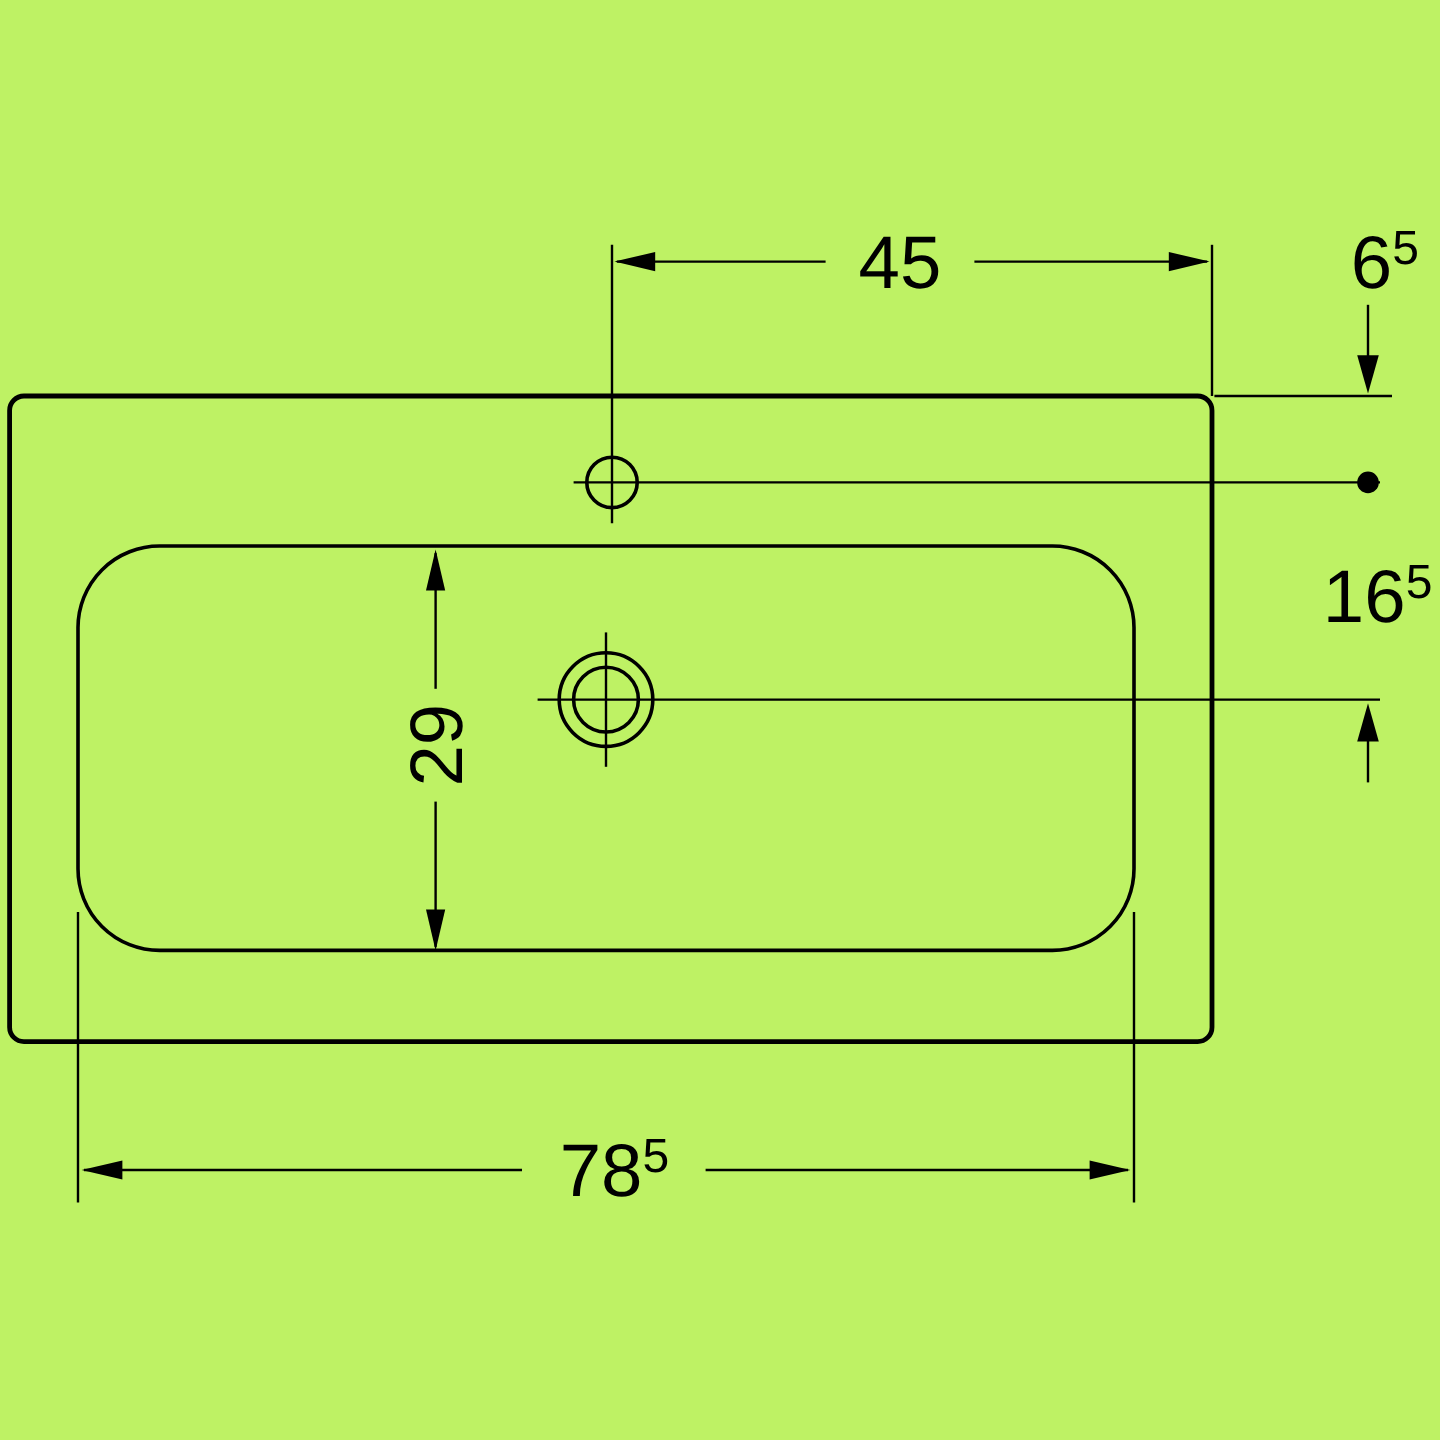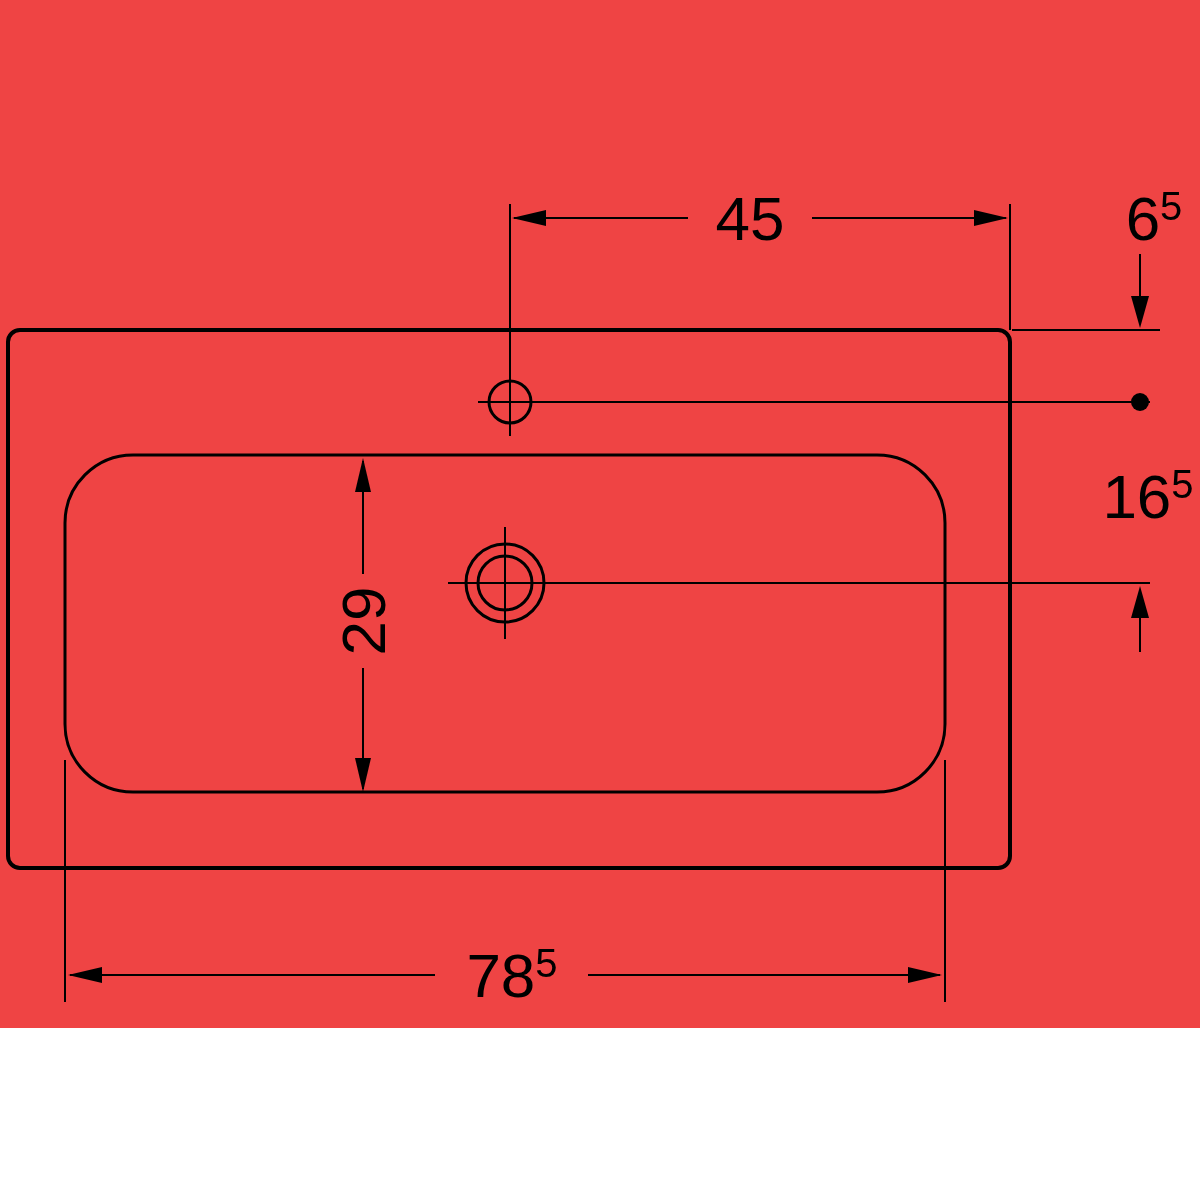--- a/index.html
+++ b/index.html
@@ -3,22 +3,22 @@
 <meta charset="utf-8">
 <style>
   html, body {
     margin: 0;
     padding: 0;
     background: #ffffff;
   }
   .canvas {
     position: relative;
     width: 1200px;
-    height: 1028px;
-    background: #ef4444;
+    height: 1200px;
+    background: #bef264;
     font-family: "Liberation Sans", sans-serif;
   }
   svg { display: block; }
   .heavy { stroke: #000000; stroke-width: 4; fill: none; }
   .med   { stroke: #000000; stroke-width: 3; fill: none; }
   .thin  { stroke: #000000; stroke-width: 2; fill: none; }
   .arrow { fill: #000000; stroke: none; }
   .dimtext {
     fill: #000000;
     font-family: "Liberation Sans", sans-serif;

